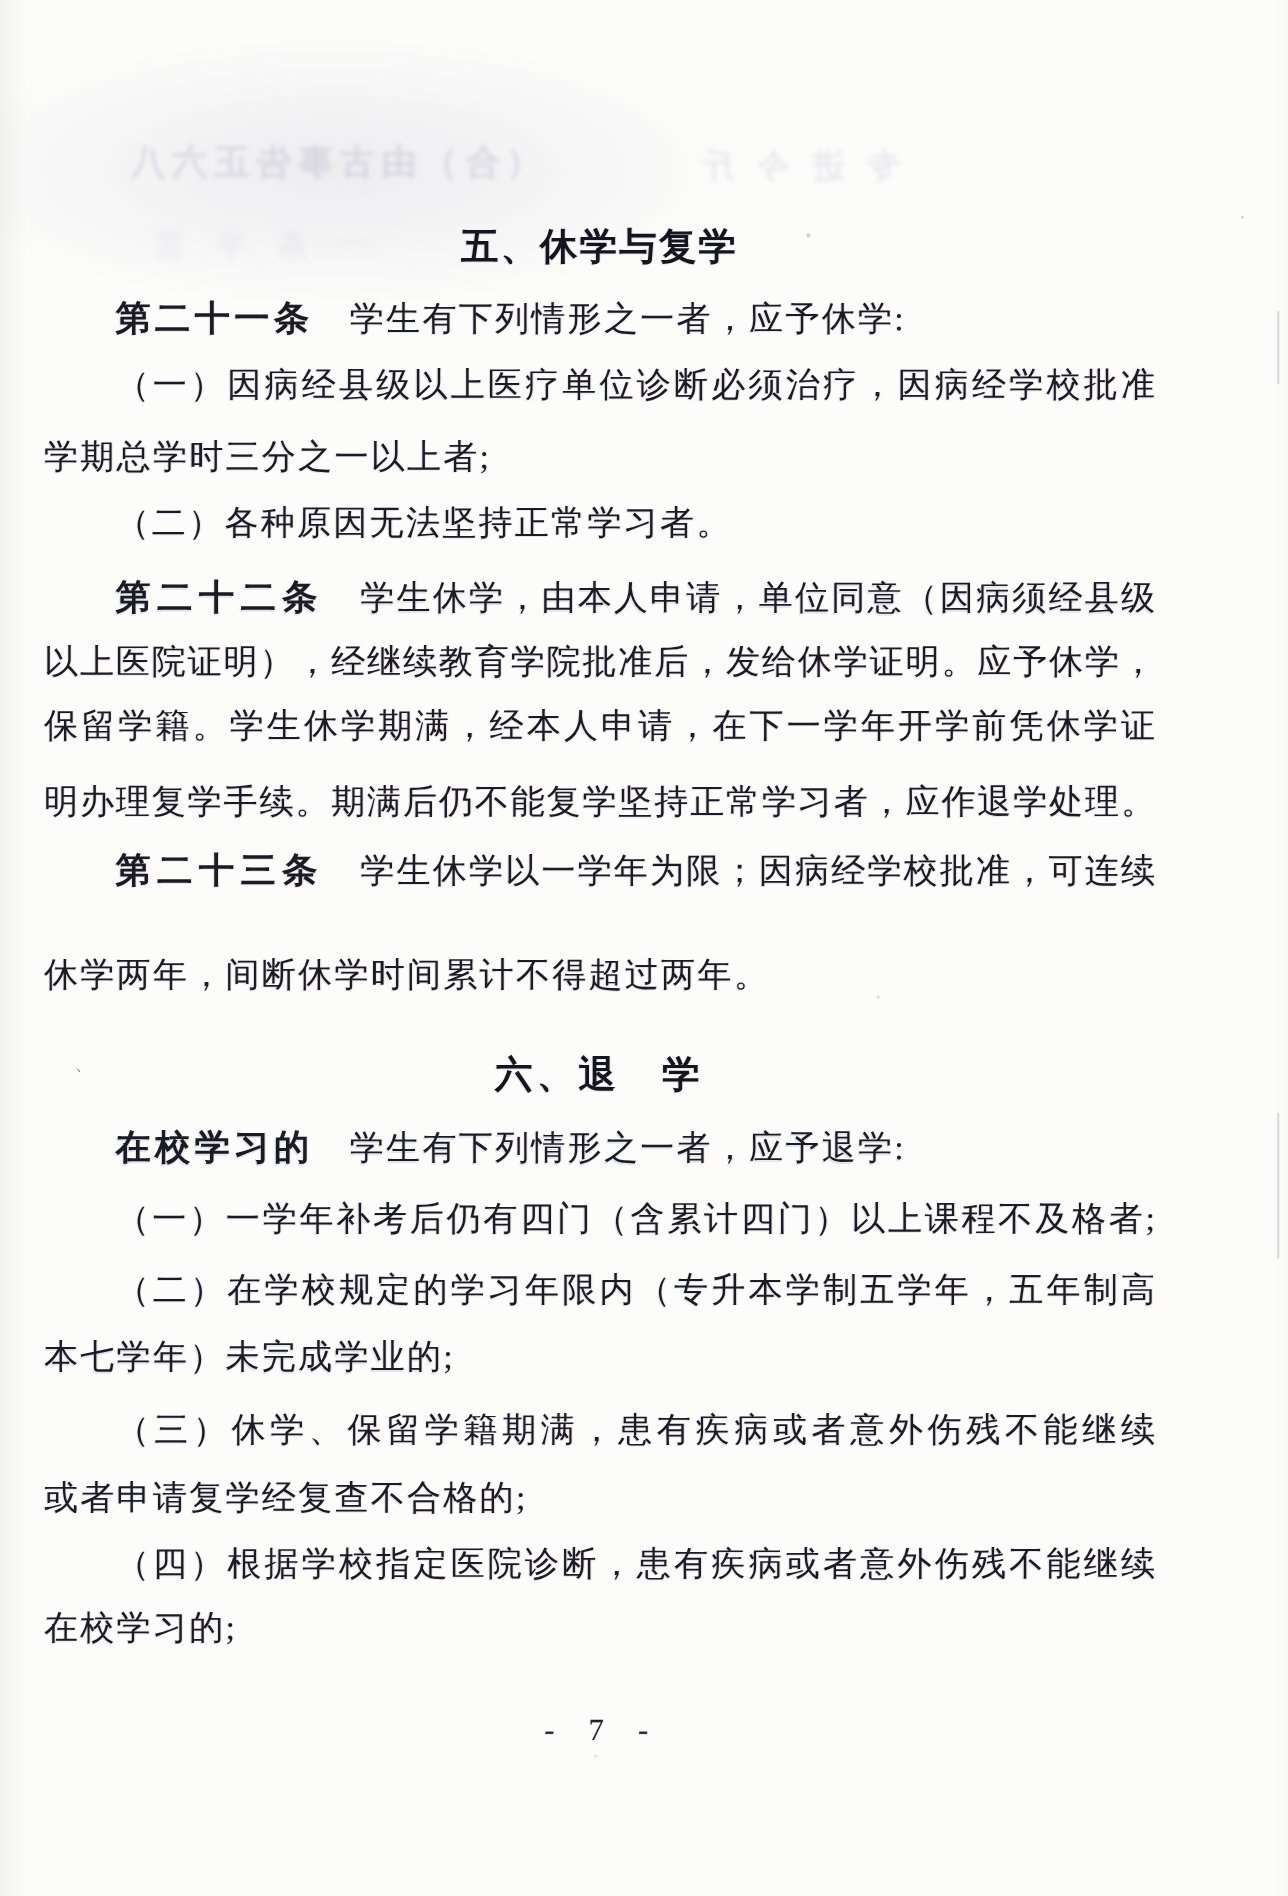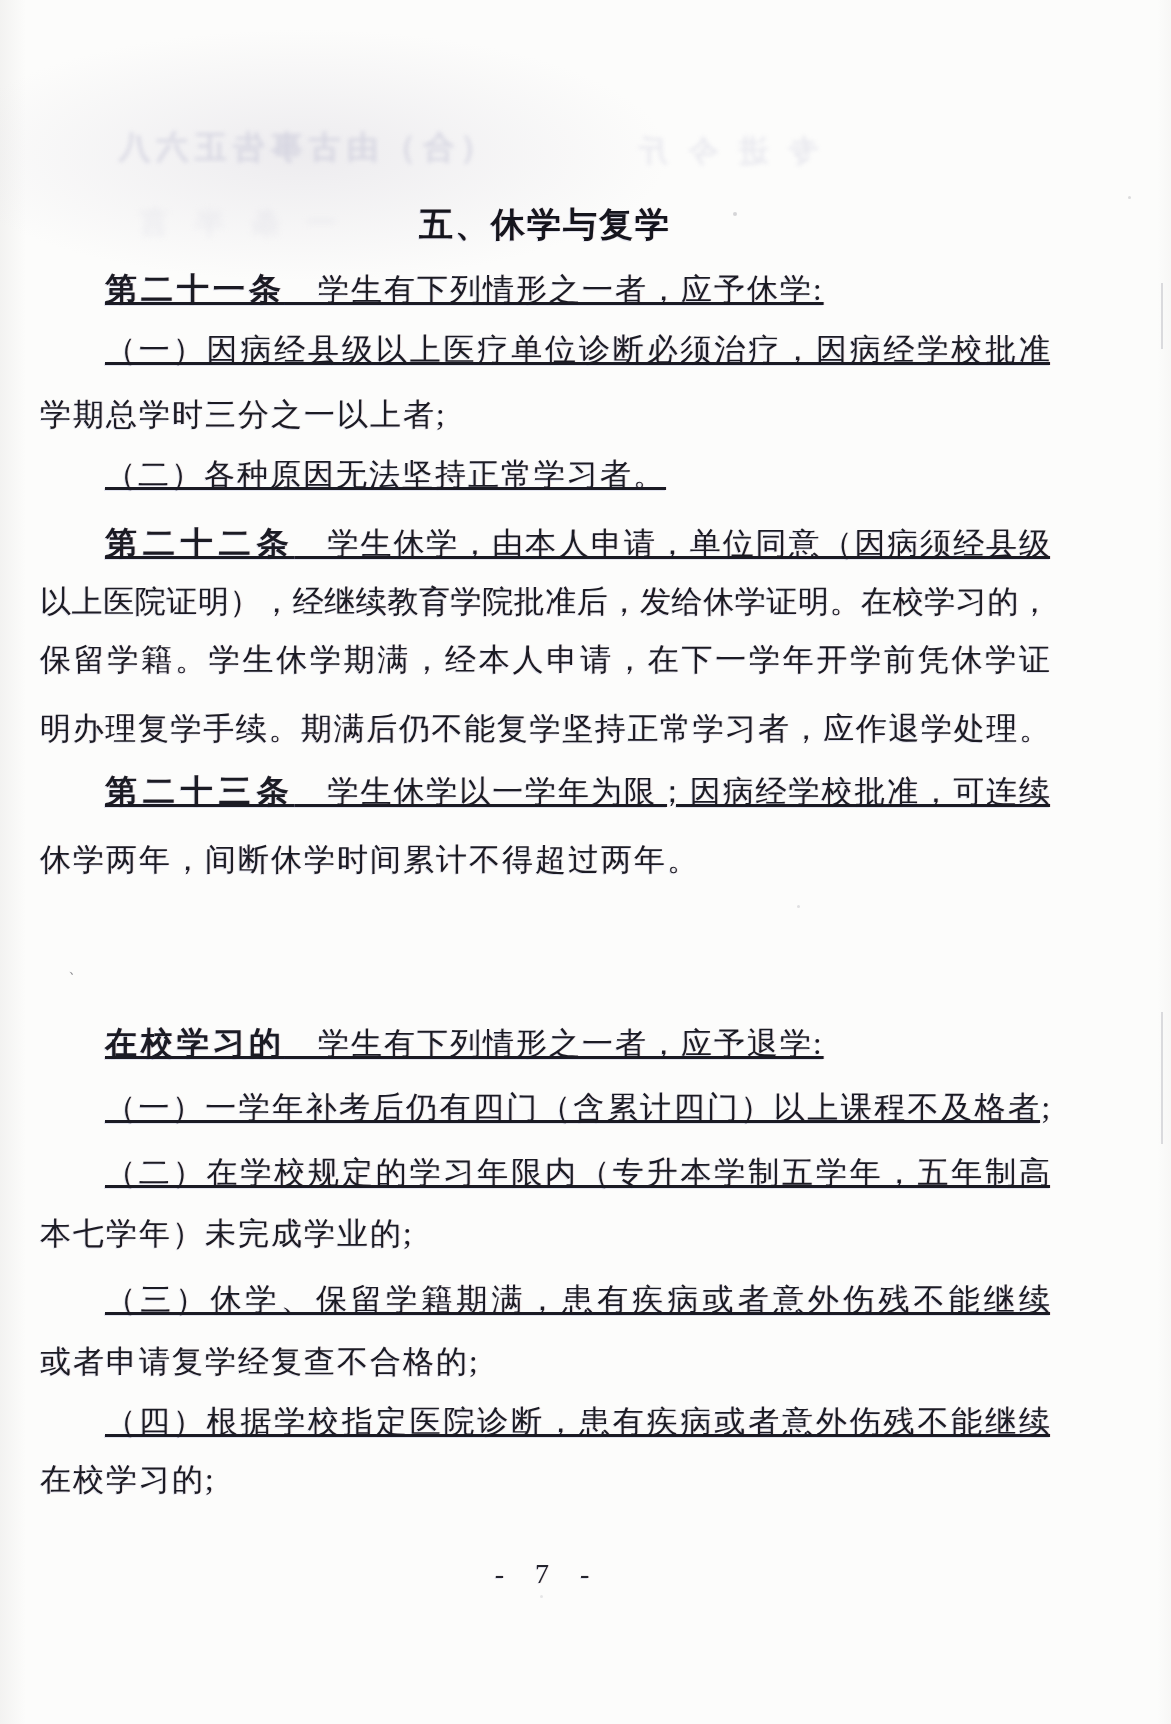--- a/index.html
+++ b/index.html
@@ -22,35 +22,35 @@
   }
   .content-line{
     height:44px; line-height:44px;
     font-size:31px; letter-spacing:2px;
     white-space:nowrap;
   }
   .content-line.justify{
     white-space:normal; letter-spacing:0;
     text-align:justify; text-align-last:justify;
   }
-  .content-line.indent{ padding-left:65px; width:945px; box-sizing:content-box;text-decoration:underline; }
+  .content-line.indent{ padding-left:65px; width:945px; box-sizing:content-box; }
   .content-line b{
     font-family:"Liberation Sans","DejaVu Sans",sans-serif;
     font-weight:700; letter-spacing:4px; font-size:32px;
   }
   .sec-heading{
     height:44px; line-height:44px; text-align:center;
     font-family:"Liberation Sans","DejaVu Sans",sans-serif;
     font-weight:700; font-size:34px; letter-spacing:2px; color:#15151d;
   }
   .h-five{ top:202px; }
   .h-six{ top:955px; letter-spacing:4px; }
   
   .l1{top:267px}.l2{top:328px}.l3{top:393px}.l4{top:453px}.l5{top:521px}
-  .l6{top:580px}.l7{top:638px}.l8{top:707px}.l9{top:769px}.l10{top:838px}
+  .l6{top:580px}.l7{top:638px}.l8{top:707px}.l9{top:769px}.l10{top:864px}
   .l11{top:1021px}.l12{top:1086px}.l13{top:1151px}.l14{top:1212px}
   .l15{top:1278px}.l16{top:1340px}.l17{top:1400px}.l18{top:1458px}
   .pagenum{
     top:1556px; height:36px; line-height:36px; text-align:center;
     font-size:28px; letter-spacing:6px; word-spacing:12px; color:#23232c;
   }
   
   .ghost{
     position:absolute; white-space:nowrap;
     font-family:"Liberation Sans","DejaVu Sans",sans-serif; font-weight:700;
@@ -84,35 +84,36 @@
   <div class="ghost ghost3">一条半言</div>
 
   <div class="sec-heading h-five">五、休学与复学</div>
 
   <div id="lines">
       <div class="content-line l1 indent"><b>第二十一条</b><span>　学生有下列情形之一者，应予休学:</span></div>
       <div class="content-line l2 indent justify"><span>（一）因病经县级以上医疗单位诊断必须治疗，因病经学校批准</span></div>
       <div class="content-line l3"><span>学期总学时三分之一以上者;</span></div>
       <div class="content-line l4 indent"><span>（二）各种原因无法坚持正常学习者。</span></div>
       <div class="content-line l5 indent justify"><b>第二十二条</b><span>　学生休学，由本人申请，单位同意（因病须经县级</span></div>
-      <div class="content-line l6 justify"><span>以上医院证明），经继续教育学院批准后，发给休学证明。在校学习的，</span></div>
+      <div class="content-line l6 justify"><span>以上医院证明），经继续教育学院批准后，发给休学证明。应予休学，</span></div>
       <div class="content-line l7 justify"><span>保留学籍。学生休学期满，经本人申请，在下一学年开学前凭休学证</span></div>
       <div class="content-line l8 justify"><span>明办理复学手续。期满后仍不能复学坚持正常学习者，应作退学处理。</span></div>
       <div class="content-line l9 indent justify"><b>第二十三条</b><span>　学生休学以一学年为限；因病经学校批准，可连续</span></div>
       <div class="content-line l10"><span>休学两年，间断休学时间累计不得超过两年。</span></div>
       <div class="content-line l11 indent"><b>在校学习的</b><span>　学生有下列情形之一者，应予退学:</span></div>
       <div class="content-line l12 indent justify"><span>（一）一学年补考后仍有四门（含累计四门）以上课程不及格者;</span></div>
       <div class="content-line l13 indent justify"><span>（二）在学校规定的学习年限内（专升本学制五学年，五年制高</span></div>
       <div class="content-line l14"><span>本七学年）未完成学业的;</span></div>
       <div class="content-line l15 indent justify"><span>（三）休学、保留学籍期满，患有疾病或者意外伤残不能继续</span></div>
       <div class="content-line l16"><span>或者申请复学经复查不合格的;</span></div>
       <div class="content-line l17 indent justify"><span>（四）根据学校指定医院诊断，患有疾病或者意外伤残不能继续</span></div>
       <div class="content-line l18"><span>在校学习的;</span></div>
     </div>
 
+  <div class="sec-heading h-six">六、退　学</div>
 
   <div class="stray-mark">、</div>
 
   <div class="speck speck1"></div>
   <div class="speck speck2"></div>
   <div class="speck speck3"></div>
   <div class="speck speck4"></div>
   <div class="edge-line a"></div>
   <div class="edge-line b"></div>
 

